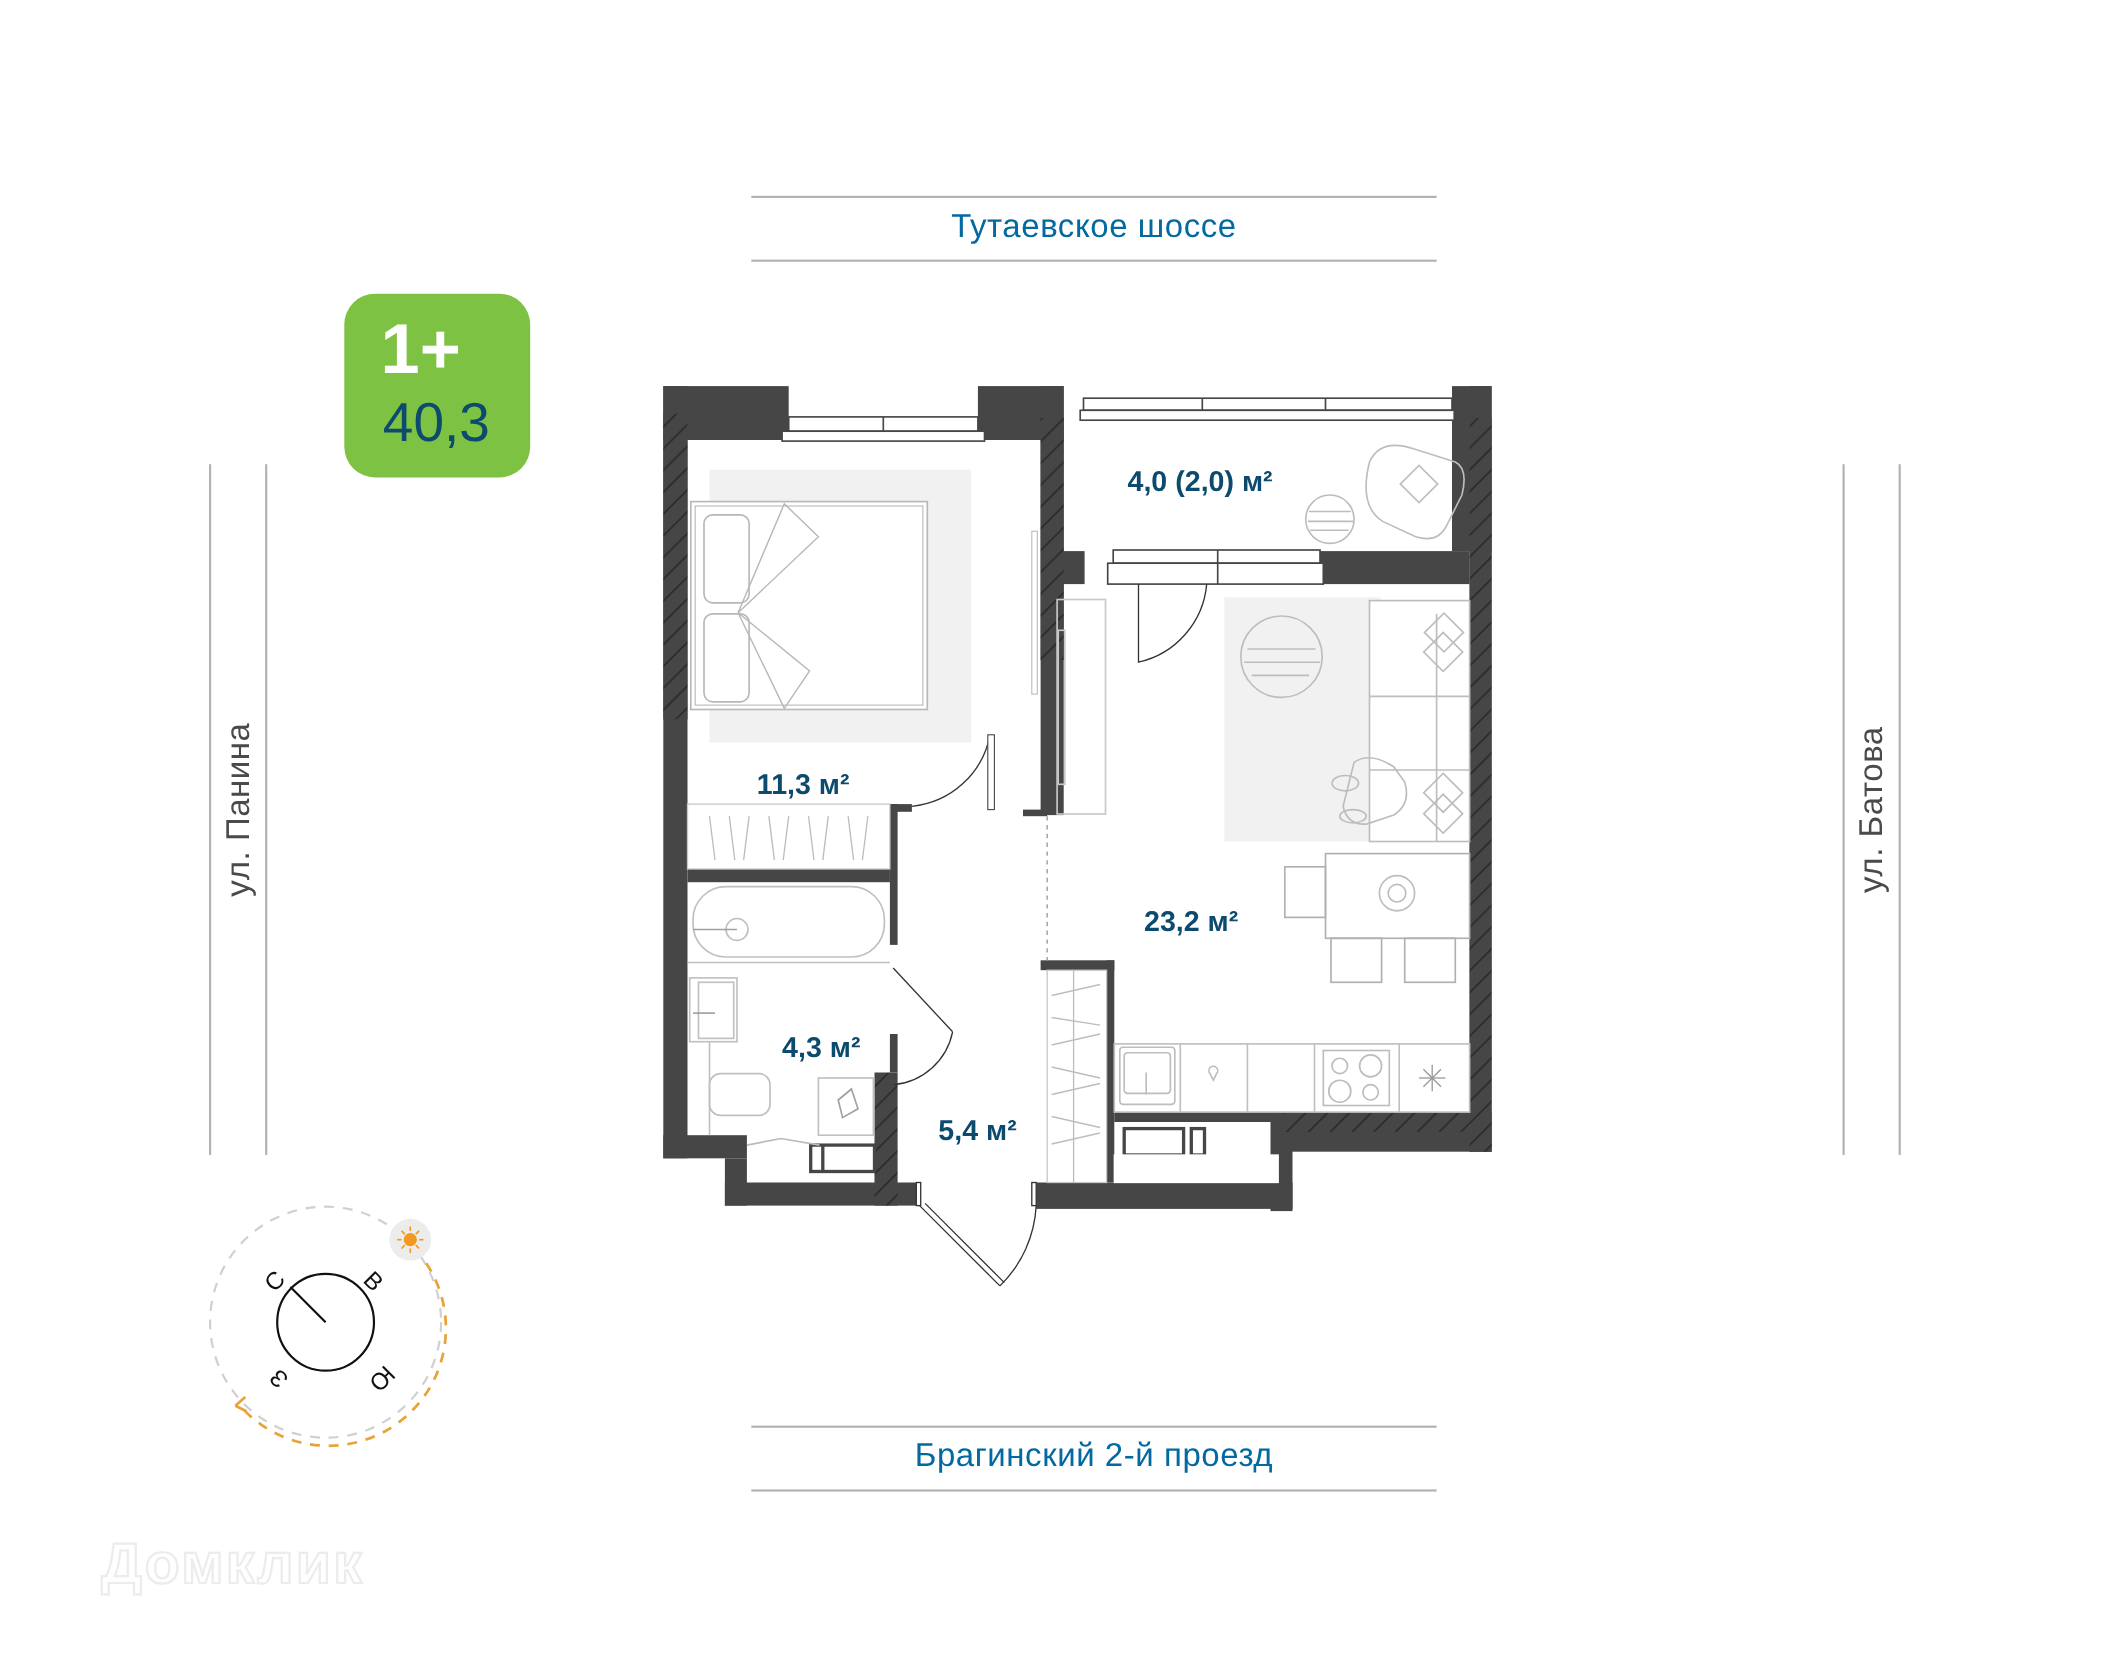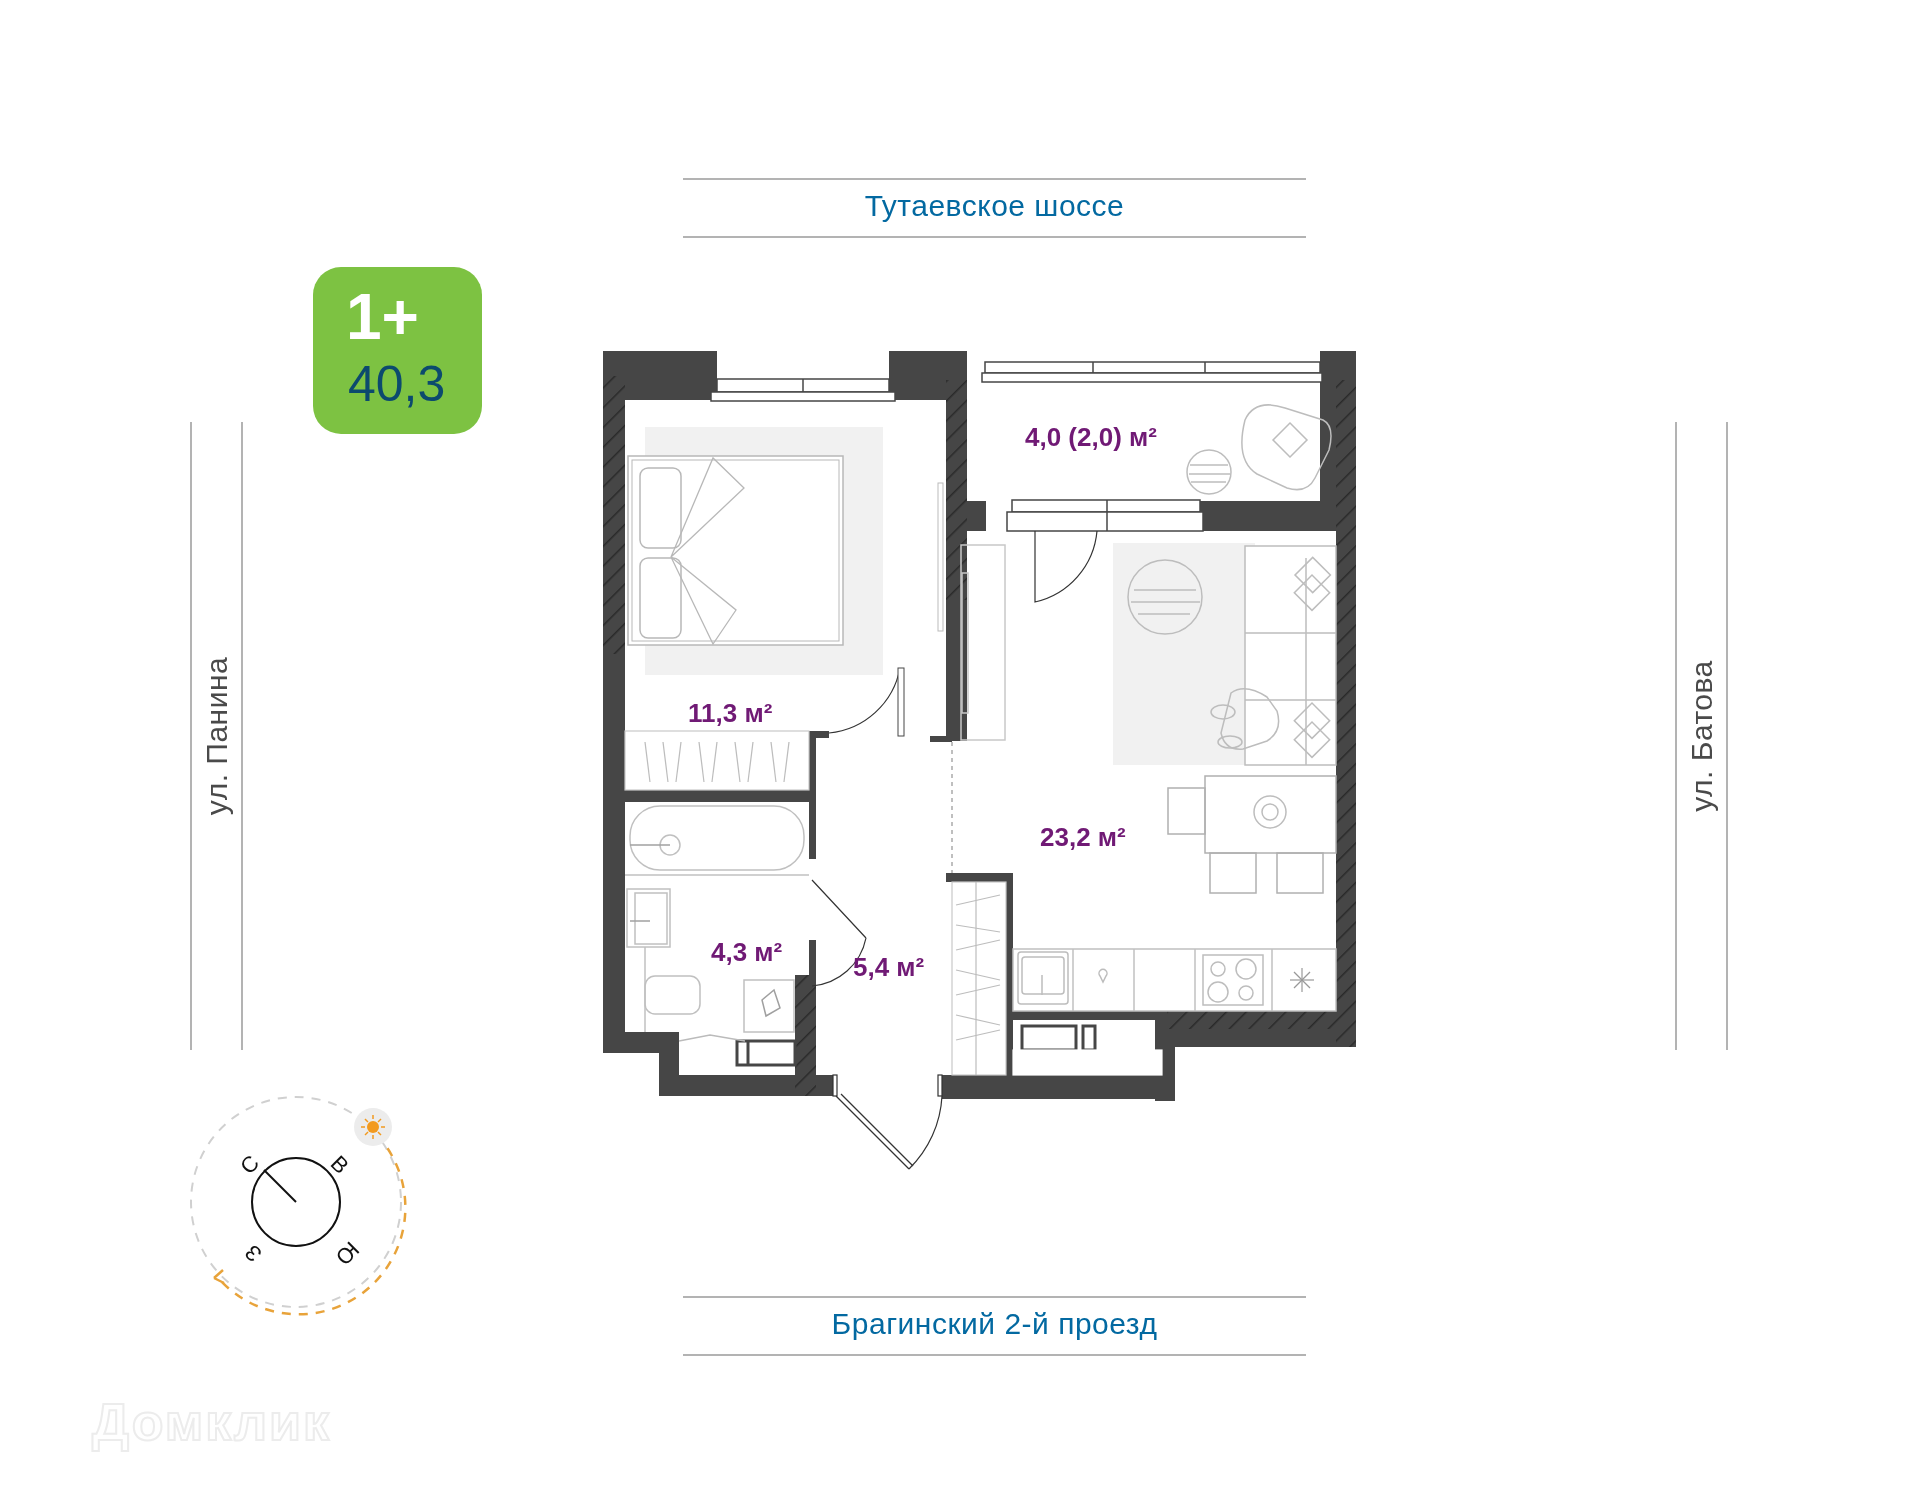--- a/index.html
+++ b/index.html
@@ -15,21 +15,21 @@
   .street-v span { position:absolute; left:50%; top:50%; white-space:nowrap;
                    transform:translate(-50%,-50%) rotate(-90deg);
                    font-size:30px; color:#4a4a4a; letter-spacing:0.5px; }
   .badge { position:absolute; left:313px; top:267px; width:169px; height:167px;
            border-radius:28px; }
   .badge .rooms { position:absolute; left:33px; top:18px; font-size:64px;
                   font-weight:bold; color:#fff; line-height:1; }
   .badge .area { position:absolute; left:35px; top:92px; font-size:50px;
                  color:#0c4a6e; line-height:1; }
   .plan { position:absolute; left:0; top:0; }
-  .room-label { position:absolute; font-size:26px; font-weight:bold; color:#701a75;
+  .room-label { position:absolute; font-size:26px; font-weight:bold; color:#0c4a6e;
                 white-space:nowrap; }
   .compass-letter { position:absolute; font-size:22px; color:#111; }
   .watermark { position:absolute; left:92px; top:1392px; font-size:52px; font-weight:bold;
                color:#fff; -webkit-text-stroke:2px #ececec; letter-spacing:2px; }
 </style>
 </head>
 <body>
 
 <div class="street-h" style="top:178px;">
   <span>Тутаевское шоссе</span>
@@ -243,21 +243,21 @@
     <path d="M836 1096 L909 1169"></path>
     <path d="M841 1094 L913 1166"></path>
     <path d="M909 1169 A110 110 0 0 0 942 1096"></path>
   </g>
 </svg>
 
 <div class="room-label" style="left:688px; top:698px;text-align:center;">11,3 м²</div>
 <div class="room-label" style="left:1025px; top:422px;">4,0 (2,0) м²</div>
 <div class="room-label" style="left:1040px; top:822px;">23,2 м²</div>
 <div class="room-label" style="left:711px; top:937px;">4,3 м²</div>
-<div class="room-label" style="left:853px; top:952px;">5,4 м²</div>
+<div class="room-label" style="left:853px; top:1012px;">5,4 м²</div>
 
 <svg class="abs" style="left:180px; top:1090px;" width="260" height="260" viewBox="0 0 260 260">
   <circle cx="116" cy="112" r="105" fill="none" stroke="#d0d0d0" stroke-width="2" stroke-dasharray="9 8"></circle>
   <path d="M197 45 A105 105 0 0 1 40 190" fill="none" stroke="#e8a33a" stroke-width="2.5" stroke-dasharray="9 8"></path>
   <path d="M34 188 L43 180 M34 188 L44 193" stroke="#e8a33a" stroke-width="2.5" fill="none"></path>
   <circle cx="116" cy="112" r="44" fill="none" stroke="#111" stroke-width="2"></circle>
   <line x1="116" y1="112" x2="84" y2="80" stroke="#111" stroke-width="2"></line>
   <g>
     <circle cx="193" cy="37" r="19" fill="#ececec"></circle>
     <circle cx="193" cy="37" r="6" fill="#f29a1f"></circle>

